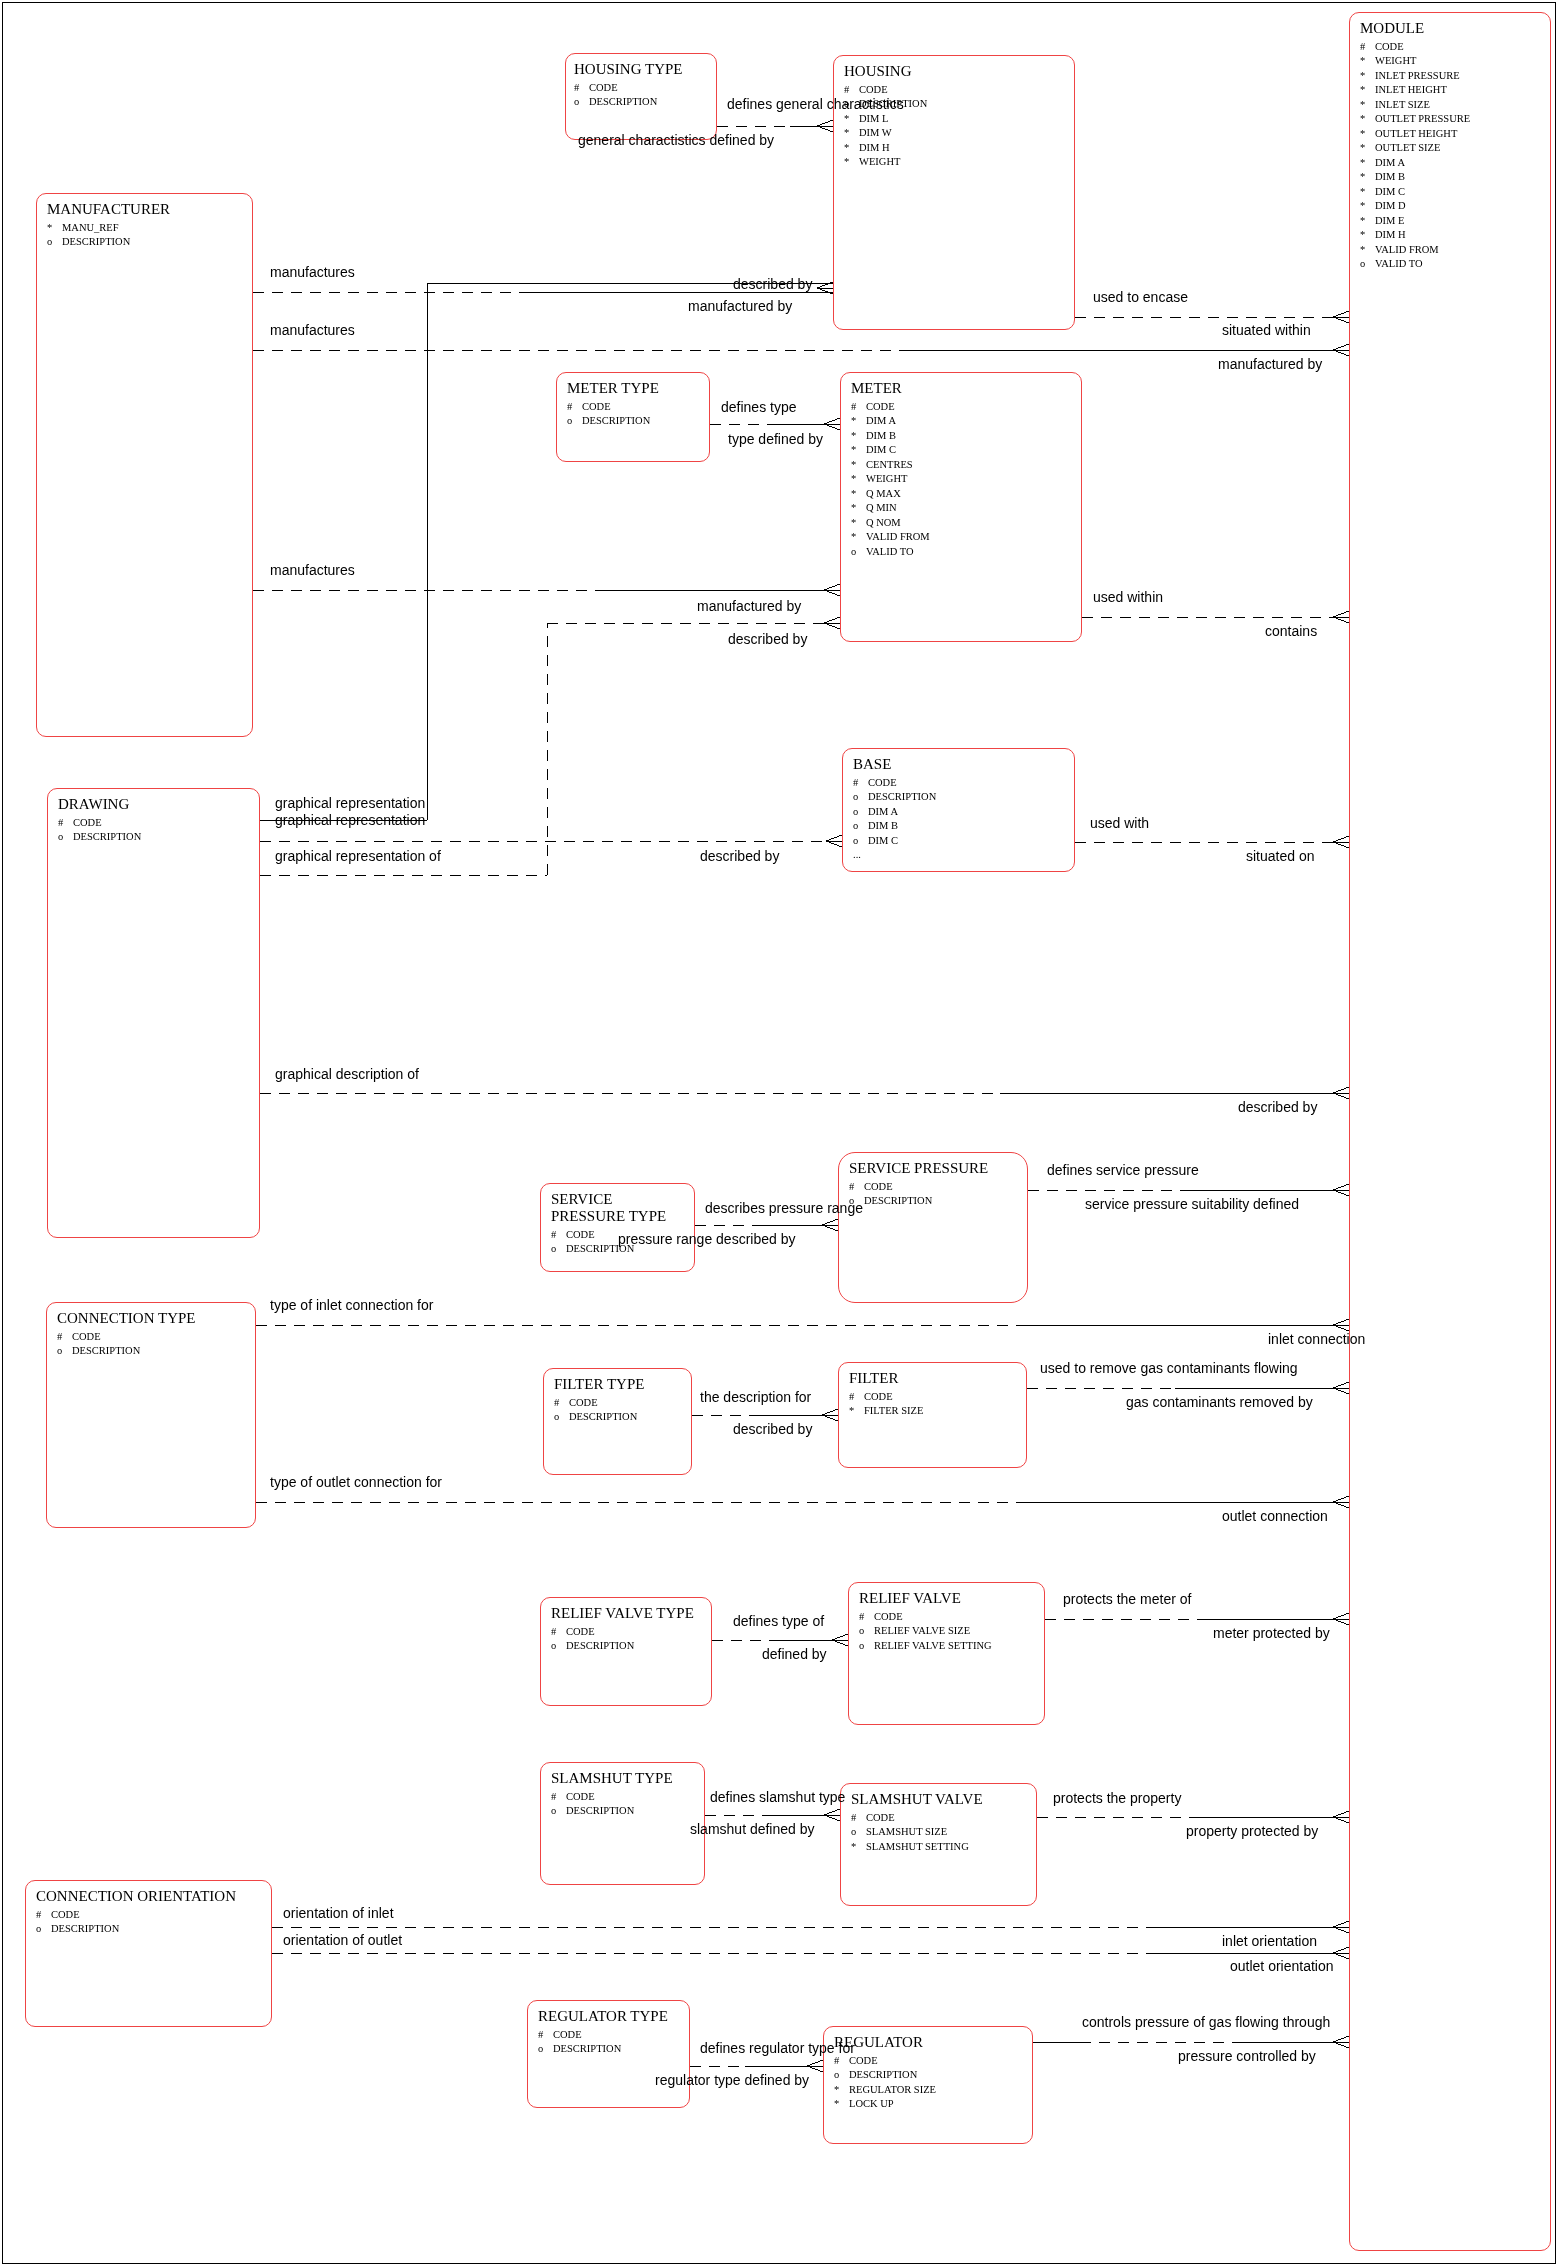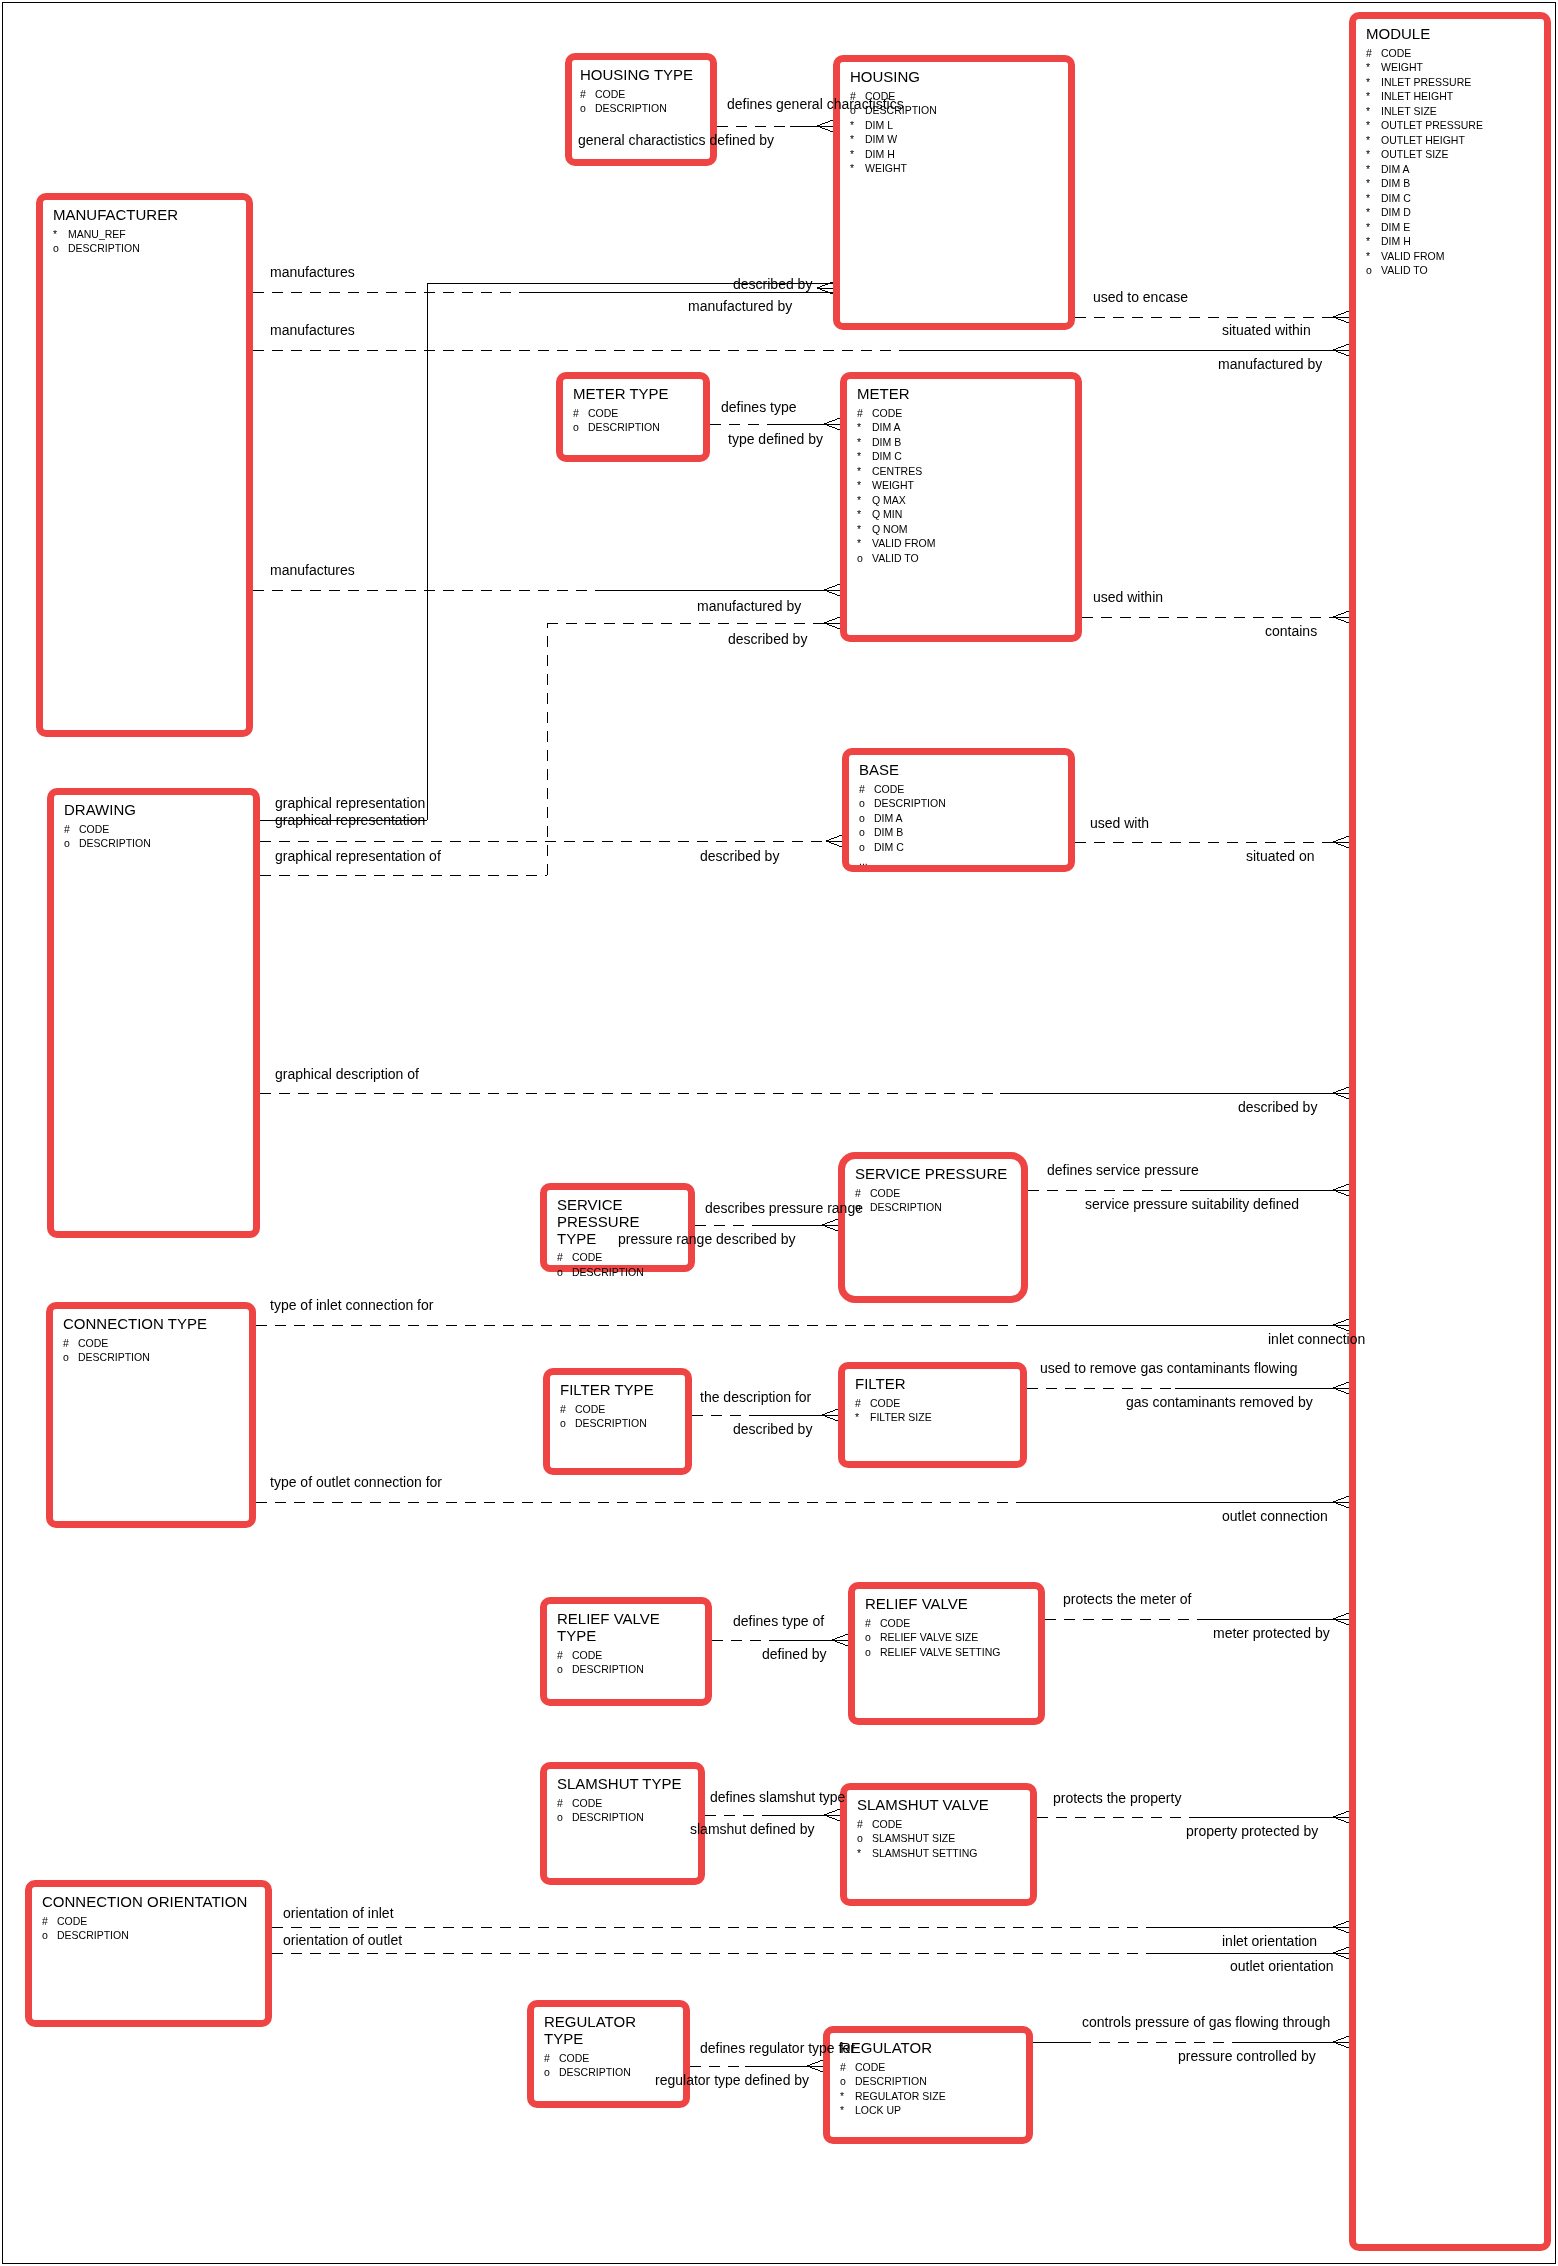--- a/index.html
+++ b/index.html
@@ -6,22 +6,22 @@
   #stage {
     position:relative; width:1558px; height:2266px; background:#ffffff;
     font-family:"Liberation Sans", sans-serif; color:#000; overflow:hidden;
   }
   #frame {
     position:absolute; left:2px; top:2px; right:2px; bottom:2px;
     border:1px solid #000; pointer-events:none;
   }
   #connector-layer { position:absolute; left:0; top:0; width:1558px; height:2266px; }
   .entity {
-    position:absolute; background:#ffffff; border:7px solid #ef4444;
-    border-radius:10px; padding:7px 10px 0 10px; box-sizing:border-box;
+    position:absolute; background:#ffffff; border:1px solid #ef4444;
+    border-radius:10px; padding:7px 10px 0 10px; box-sizing:border-box;font-family:Liberation Serif, serif;
   }
   .entity-title { font-size:15px; line-height:1.12; margin-bottom:3px; white-space:normal; }
   .attr { display:flex; font-size:10.5px; line-height:1.38; }
   .attr-prefix { width:15px; flex:none; }
   .attr-name { white-space:nowrap; }
   .rel-label { position:absolute; font-size:14px; line-height:16px; white-space:nowrap; }
   line, path { shape-rendering:crispEdges; }
 </style>
 </head>
 <body>
@@ -151,21 +151,21 @@
         <path d="M 807 2066 L 823 2060 M 807 2066 L 823 2066 M 807 2066 L 823 2072" stroke="#000000" stroke-width="1" fill="none" shape-rendering="auto"></path>
       </g>
       <g>
         <line x1="1033" y1="2042" x2="1080" y2="2042" stroke="#000000" stroke-width="1"></line>
         <line x1="1080" y1="2042" x2="1240" y2="2042" stroke="#000000" stroke-width="1" stroke-dasharray="11 8"></line>
         <line x1="1240" y1="2042" x2="1349" y2="2042" stroke="#000000" stroke-width="1"></line>
         <path d="M 1333 2042 L 1349 2036 M 1333 2042 L 1349 2042 M 1333 2042 L 1349 2048" stroke="#000000" stroke-width="1" fill="none" shape-rendering="auto"></path>
       </g>
     </svg>
   <div id="frame"></div>
-<div class="entity" style="left: 565px; top: 53px; width: 152px; height: 113px; padding-left: 8px;">
+<div class="entity" style="left: 565px; top: 53px; width: 152px; height: 87px; padding-left: 8px;">
       <div class="entity-title">HOUSING TYPE</div>
       <div class="attr">
         <span class="attr-prefix">#</span>
         <span class="attr-name">CODE</span>
       </div>
       <div class="attr">
         <span class="attr-prefix">o</span>
         <span class="attr-name">DESCRIPTION</span>
       </div>
     </div>

